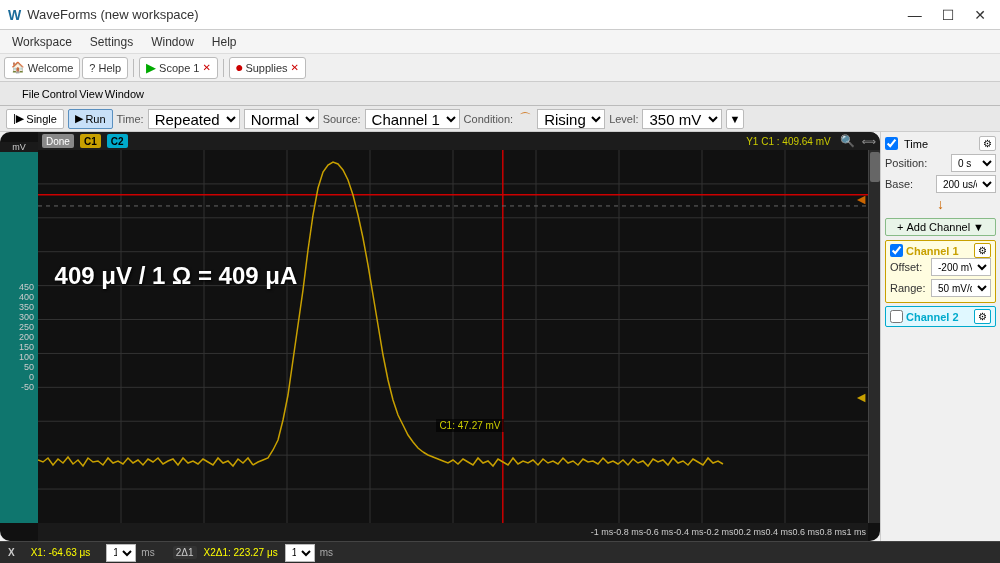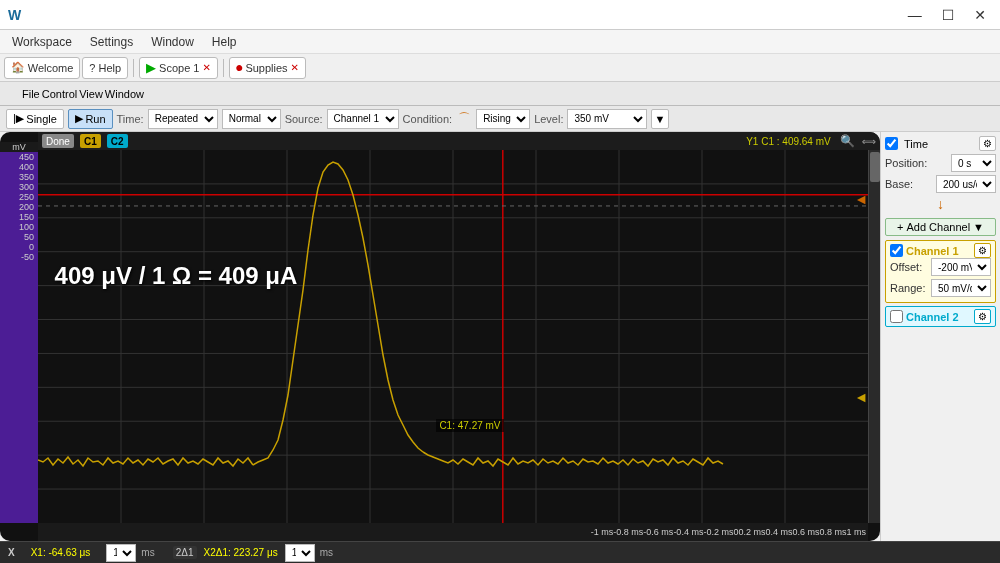--- a/index.html
+++ b/index.html
@@ -21,21 +21,21 @@
     .toolbar-btn { display: flex; align-items: center; gap: 3px; padding: 2px 6px; border: 1px solid #bbb; background: #fff; border-radius: 3px; cursor: pointer; font-size: 11px; color: #333; height: 22px; }
     .toolbar-btn .green-play { color: #00aa00; font-size: 13px; }
     .toolbar-btn .red-dot { color: #cc0000; font-size: 13px; }
     .toolbar-sep { width: 1px; background: #bbb; height: 18px; margin: 0 3px; }
 
     
     #scope-toolbar { background: #e8e8e8; border-bottom: 1px solid #ccc; display: flex; align-items: center; padding: 2px 6px; height: 26px; gap: 4px; font-size: 11px; }
     .scope-btn { padding: 1px 6px; border: 1px solid #bbb; background: #fff; border-radius: 2px; cursor: pointer; font-size: 11px; height: 20px; display: flex; align-items: center; gap: 2px; }
     .scope-btn.active { background: #c8e0f8; border-color: #5a90c0; }
     .scope-label { color: #555; font-size: 11px; }
-    .scope-select { border: 1px solid #bbb; background: #fff; font-size: 10px; height: 20px; padding: 0 2px; }
+    .scope-select { border: 1px solid #bbb; background: #fff; font-size: 15px; height: 20px; padding: 0 2px; }
     #scope-toolbar .trigger-indicator { color: #cc6600; font-size: 12px; margin: 0 2px; }
 
     
     #main { display: flex; height: calc(563px - 30px - 24px - 28px - 26px - 26px - 22px); }
 
     
     #scope-panel { flex: 1; position: relative; background: #000; overflow: hidden; }
     .y-tick { font-size: 9px; color: #ccc; text-align: right; padding-right: 2px; }
 
     
@@ -81,20 +81,21 @@
     #right-panel::-webkit-scrollbar { width: 6px; }
     #right-panel::-webkit-scrollbar-track { background: #e0e0e0; }
     #right-panel::-webkit-scrollbar-thumb { background: #aaa; }
   </style>
 </head>
 <body>
 
 <div id="title-bar">
   <div class="title-left">
     <span class="w-logo">W</span>
+    <span>WaveForms (new workspace)</span>
   </div>
   <div class="window-controls">
     <span>—</span>
     <span>☐</span>
     <span>✕</span>
   </div>
 </div>
 
 <div id="menu-bar">
   <span class="menu-item">Workspace</span>
@@ -172,21 +173,21 @@
     <div id="scope-info-bar">
       <span class="done-badge">Done</span>
       <span class="ch-badge ch1-badge">C1</span>
       <span class="ch-badge ch2-badge">C2</span>
       <span class="y1-readout">Y1 C1 : 409.64 mV</span>
 
       <span style="color:#aaa;font-size:12px;cursor:pointer;margin-left:4px;">🔍</span>
       <span style="color:#aaa;font-size:10px;cursor:pointer;">⟺</span>
     </div>
 
-    <div id="y-axis-area" style="position:absolute;left:0;top:18px;width:38px;bottom:18px;background:#4c1d95;display:flex;flex-direction:column;justify-content:flex-start;padding:2px;">
+    <div id="y-axis-area" style="position:absolute;left:0;top:18px;width:38px;bottom:18px;background:#0f766e;display:flex;flex-direction:column;justify-content:center;padding:2px;">
       <span class="y-tick">450</span>
       <span class="y-tick">400</span>
       <span class="y-tick">350</span>
       <span class="y-tick">300</span>
       <span class="y-tick">250</span>
       <span class="y-tick">200</span>
       <span class="y-tick">150</span>
       <span class="y-tick">100</span>
       <span class="y-tick">50</span>
       <span class="y-tick">0</span>

